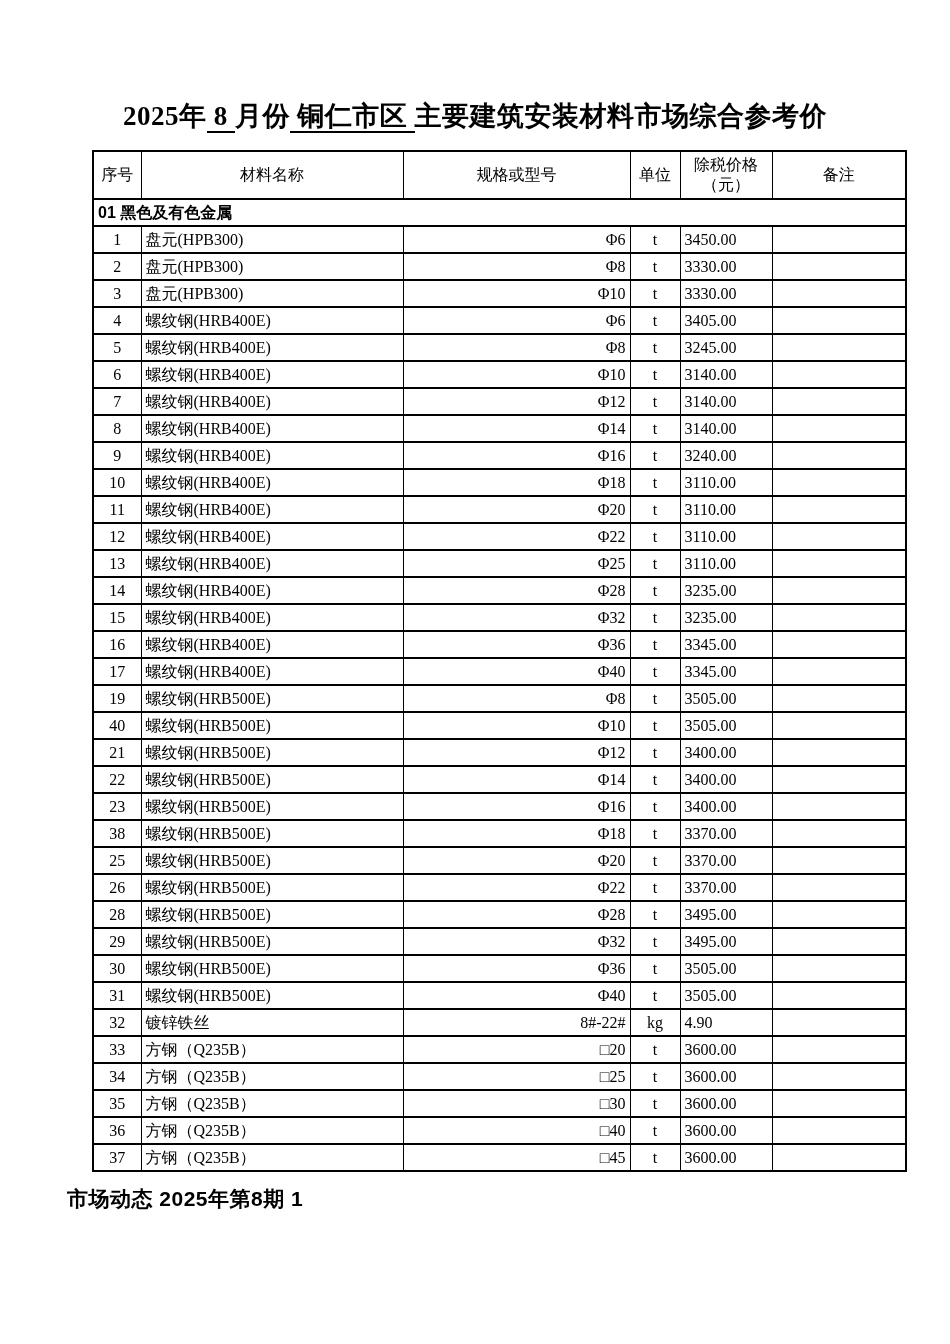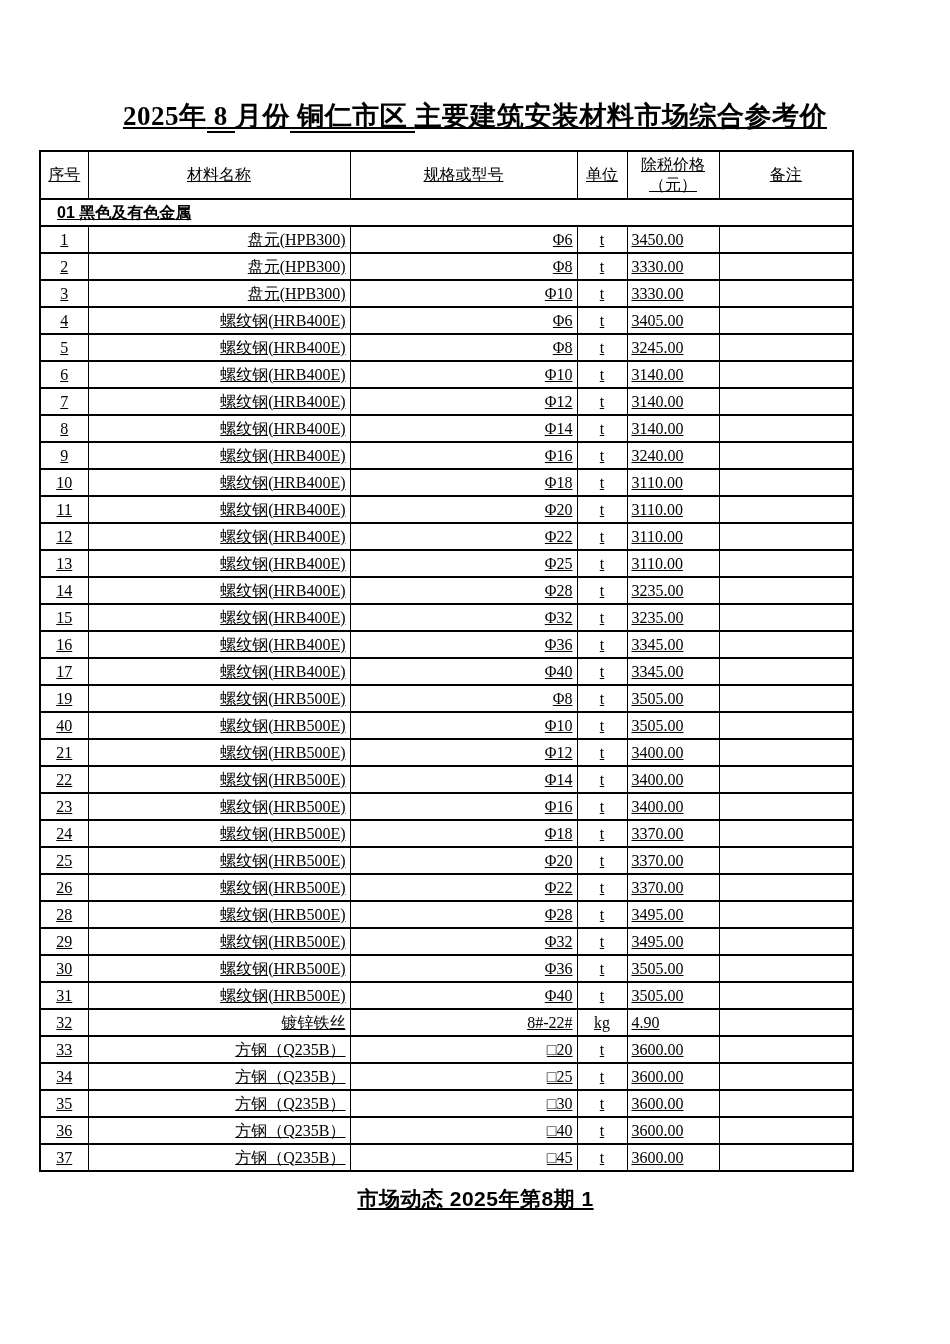--- a/index.html
+++ b/index.html
@@ -12,41 +12,40 @@
     width: 950px;
     height: 1344px;
     position: relative;
     font-family: "Liberation Serif", "DejaVu Serif", serif;
     overflow: hidden;
   }
   .page {
     width: 950px;
     height: 1344px;
     position: relative;
-    text-decoration: underline;
   }
   .title {
     margin: 0;
     padding-top: 98px;
     text-align: center;
     font-size: 27px;
     font-weight: bold;
     font-family: "Liberation Serif", "DejaVu Serif", serif;
     letter-spacing: 0.5px;
     white-space: pre;
   }
   .title .u {
     border-bottom: 2px solid #000;
     white-space: pre;
   }
   table.price-table {
     border-collapse: collapse;
     table-layout: fixed;
     width: 813px;
-    margin: 16px 0 0 39px;
+    margin: 16px 0 0 92px;
     border: 2px solid #000;
   }
   .price-table th, .price-table td {
     border: 1px solid #000;
     border-top-width: 2px;
     border-bottom-width: 2px;
     overflow: hidden;
     vertical-align: middle;
     font-size: 16px;
     line-height: 1.25;
@@ -59,33 +58,33 @@
     padding: 0 2px;
   }
   .price-table tbody td {
     height: 25px;
     padding: 0 4px;
   }
   tr.section-row td {
     font-family: "Liberation Sans", "DejaVu Sans", sans-serif;
     font-weight: bold;
     text-align: left;
-    padding-left: 16px;
+    padding-left: 4px;
     font-size: 16px;
   }
   td.c-no    { text-align: center; }
-  td.c-name  { text-align: right; padding-left: 6px; }
+  td.c-name  { text-align: left; padding-left: 6px; }
   td.c-spec  { text-align: right; padding-left: 6px; }
   td.c-unit  { text-align: center; }
   td.c-price { text-align: left; }
   td.c-note  { text-align: center; }
   .footer {
     width: 817px;
     margin: 13px 0 0 67px;
-    text-align: center;
+    text-align: left;
     font-family: "Liberation Sans", "DejaVu Sans", sans-serif;
     font-weight: bold;
     font-size: 21px;
     letter-spacing: 0.5px;
     white-space: pre;
   }
 </style>
 </head>
 <body>
 
@@ -288,21 +287,21 @@
   </tr>
         <tr class="data-row">
     <td class="c-no">23</td>
     <td class="c-name">螺纹钢(HRB500E)</td>
     <td class="c-spec">Φ16</td>
     <td class="c-unit">t</td>
     <td class="c-price">3400.00</td>
     <td class="c-note"></td>
   </tr>
         <tr class="data-row">
-    <td class="c-no">24</td>
+    <td class="c-no">38</td>
     <td class="c-name">螺纹钢(HRB500E)</td>
     <td class="c-spec">Φ18</td>
     <td class="c-unit">t</td>
     <td class="c-price">3370.00</td>
     <td class="c-note"></td>
   </tr>
         <tr class="data-row">
     <td class="c-no">25</td>
     <td class="c-name">螺纹钢(HRB500E)</td>
     <td class="c-spec">Φ20</td>

